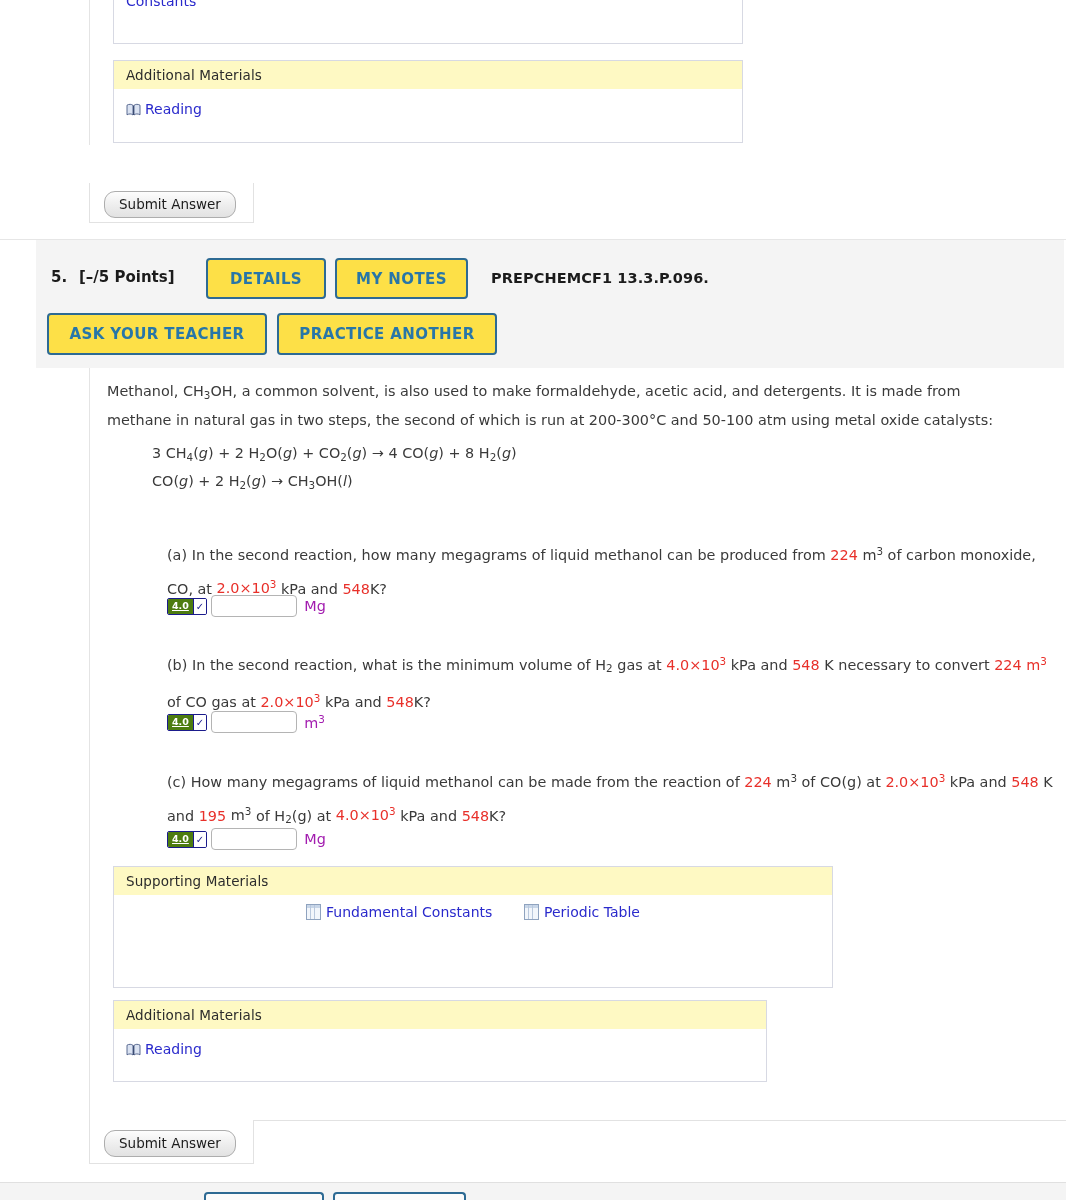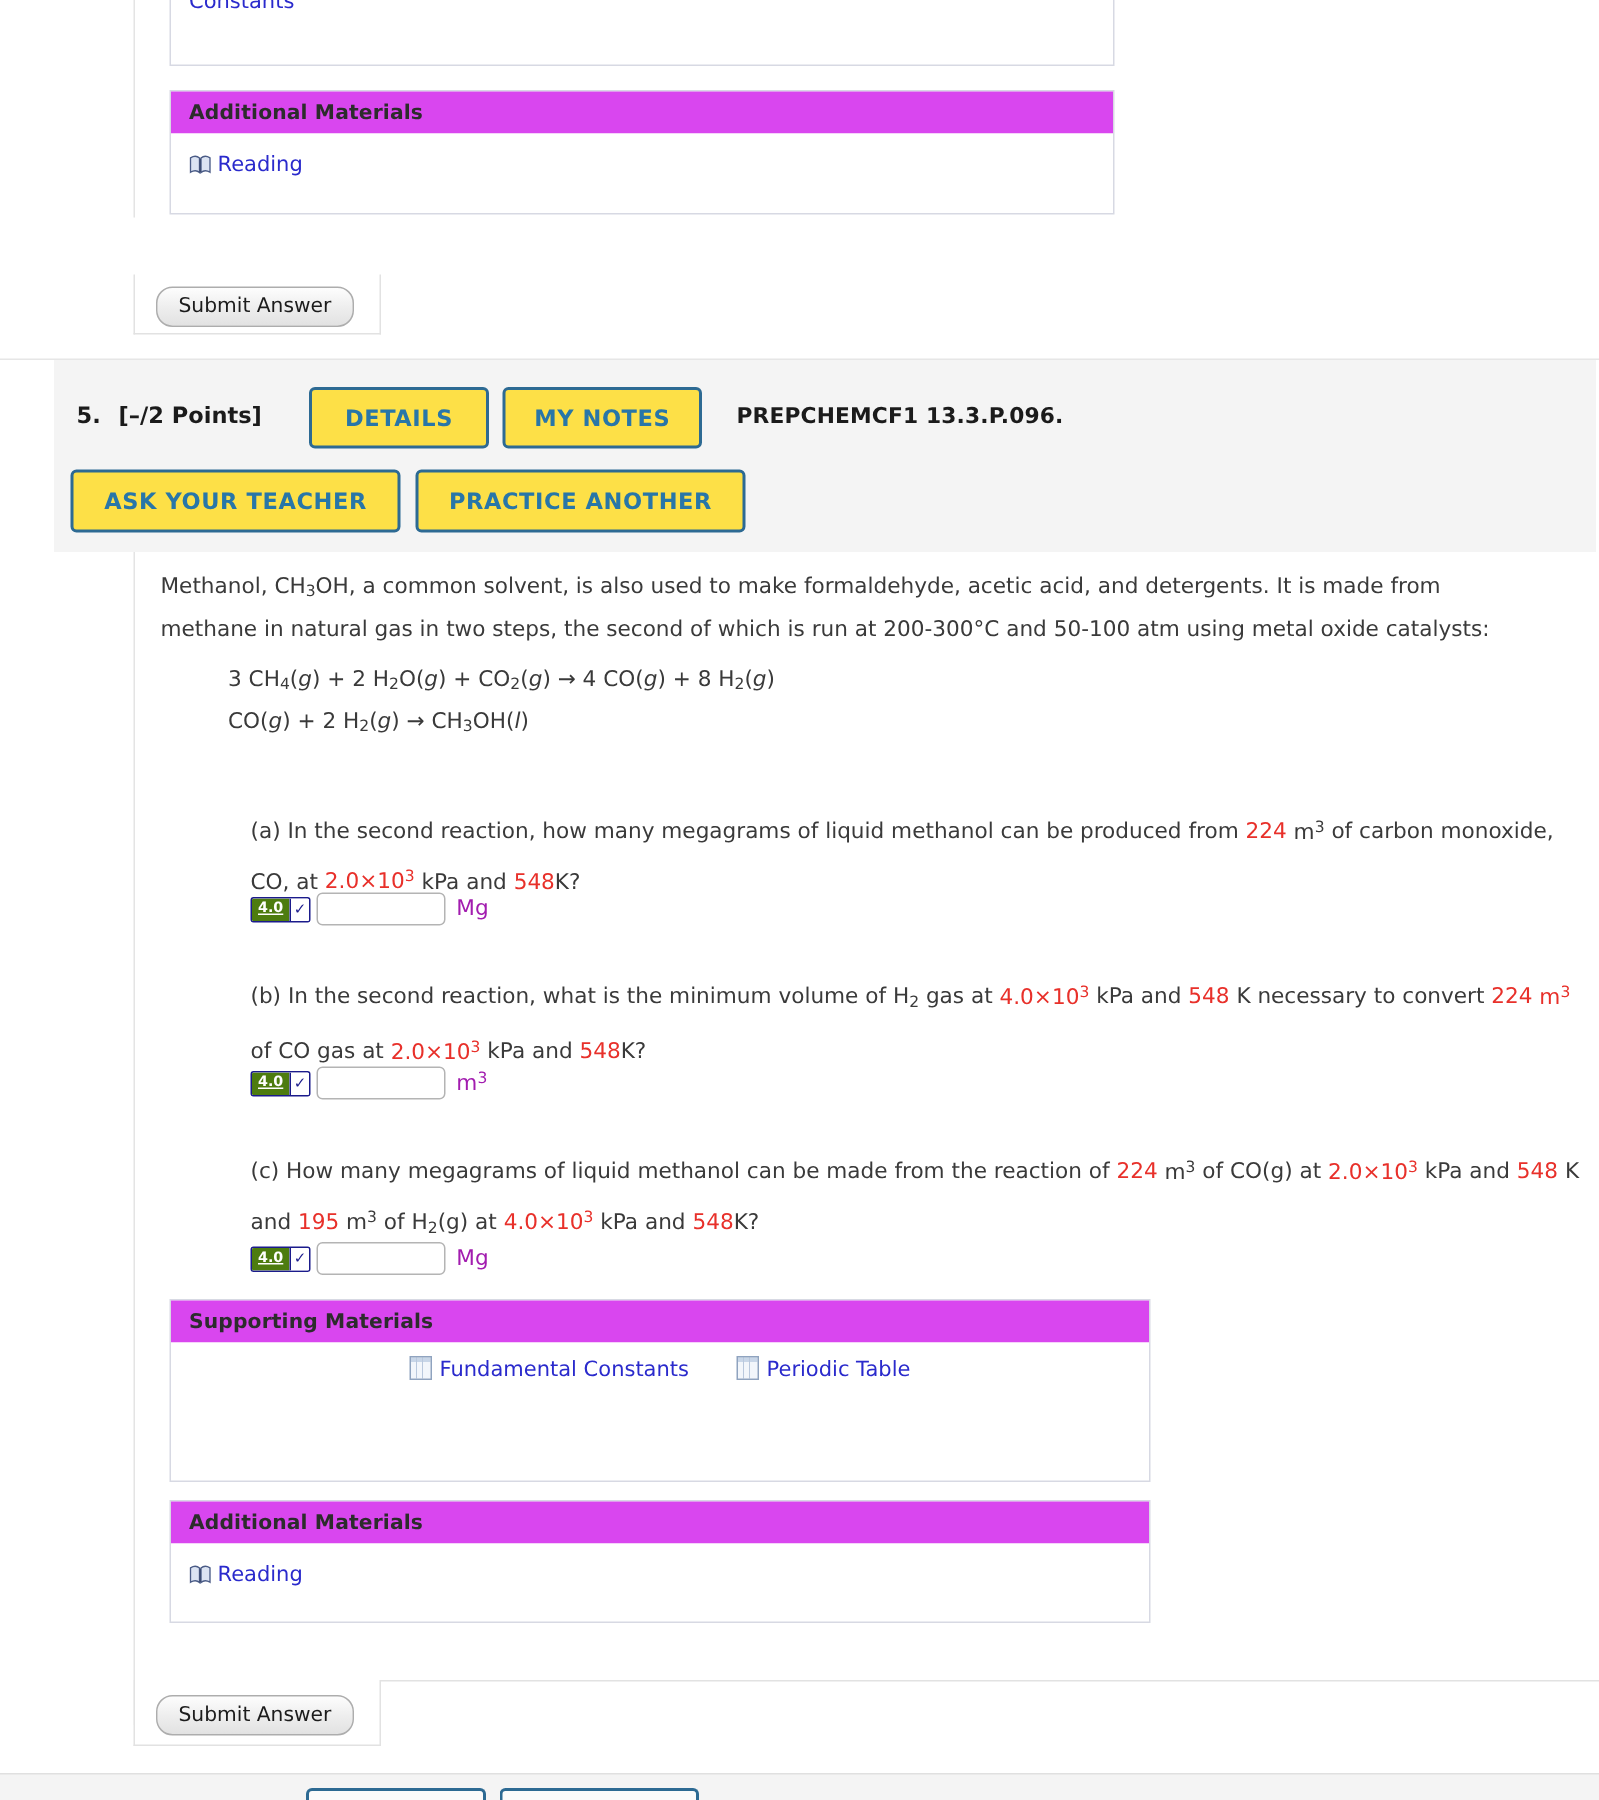--- a/index.html
+++ b/index.html
@@ -23,24 +23,24 @@
   .red { color: #e8302a; }
   .ital { font-style: italic; }
 
   
   .mat-box {
     border: 1px solid #d7d9e3;
     background: #ffffff;
     box-sizing: border-box;
   }
   .mat-head {
-    background: #d946ef;
+    background: #fef9c3;
     color: #2c2c2c;
     font-size: 13.5px;
-    font-weight: bold;
+    font-weight: normal;
     padding: 6px 3px 6px 12px;
     letter-spacing: .1px;
   }
   .mat-body {
     padding: 10px 12px 14px 12px;
     background: #fff;
   }
   .mat-link {
     color: #2a2acc;
     font-size: 14px;
@@ -234,21 +234,21 @@
 
   <div class="abs submit-wrap" style="left:89px; top:183px; width:165px; height:40px;">
     <button class="submit-btn" style="position:absolute; left:14px; top:8px;">Submit Answer</button>
   </div>
 
   <div class="abs" style="left:0px; top:239px; width:1066px; height:1px; background:#e6e6e6;"></div>
 
   <div class="abs qhead" style="left:36px; top:240px; width:1028px; height:128px;">
 
     <span class="abs qnum" style="left:15px; top:28px;">5.</span>
-    <span class="abs qnum" style="left:43px; top:28px;">[–/2 Points]</span>
+    <span class="abs qnum" style="left:43px; top:28px;">[–/5 Points]</span>
 
     <div class="abs pill" style="left:170px; top:18px; width:120px; height:41px;">DETAILS</div>
 
     <div class="abs pill" style="left:299px; top:18px; width:133px; height:41px;">MY NOTES</div>
 
     <span class="abs qcode" style="left:455px; top:30px;">PREPCHEMCF1 13.3.P.096.</span>
 
     <div class="abs pill" style="left:11px; top:73px; width:220px; height:42px;">ASK YOUR TEACHER</div>
 
     <div class="abs pill" style="left:241px; top:73px; width:220px; height:42px;">PRACTICE ANOTHER</div>
@@ -329,21 +329,21 @@
     </div>
     <div class="abs ansrow" style="left:77px; top:460px;">
       <span class="tut-badge">
         <span class="num">4.0</span>
         <span class="chk">✓</span>
       </span>
       <input class="ansfield" type="text" value="" style="">
       <span class="unit">Mg</span>
     </div>
 
-    <div class="abs mat-box" style="left:23px; top:498px; width:654px; height:122px;">
+    <div class="abs mat-box" style="left:23px; top:498px; width:720px; height:122px;">
       <div class="mat-head">Supporting Materials</div>
       <div class="mat-body mat-cols" style="padding-top:7px;justify-content:center;">
         <div class="mat-col-1">
           <a class="mat-link" href="#">
             <span class="ico-table"></span><span>Fundamental Constants</span>
           </a>
         </div>
         <div>
           <a class="mat-link" href="#">
             <span class="ico-table"></span><span>Periodic Table</span>

